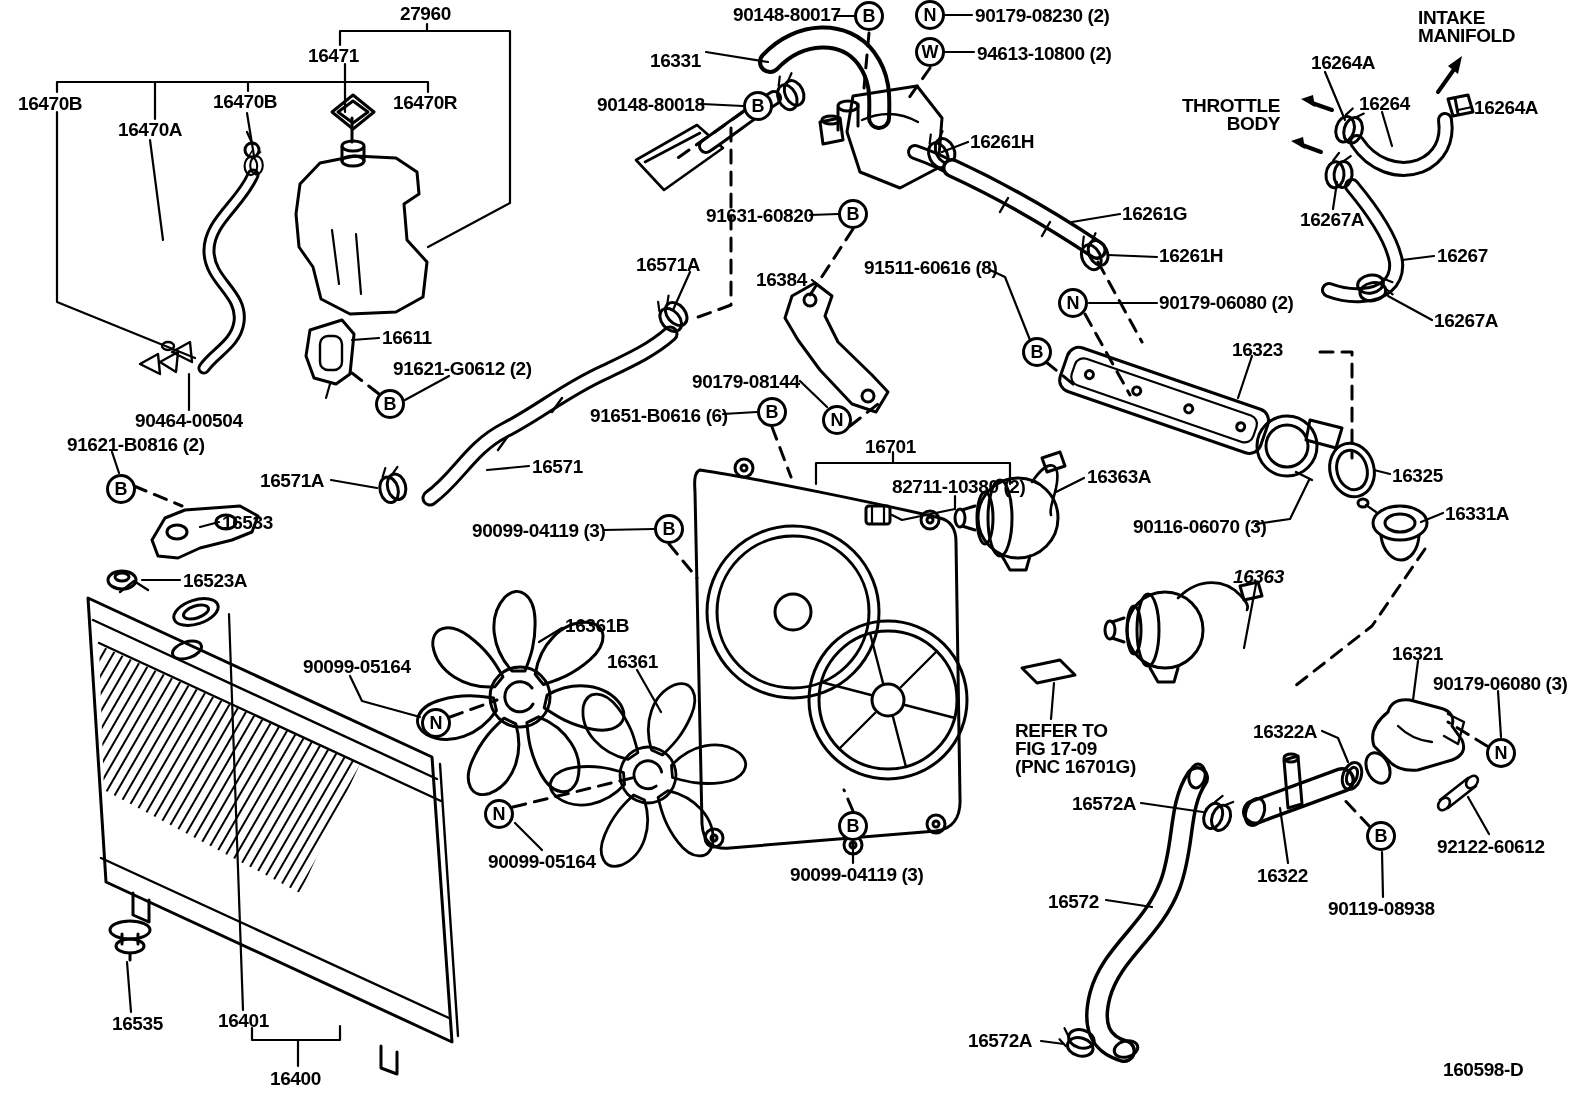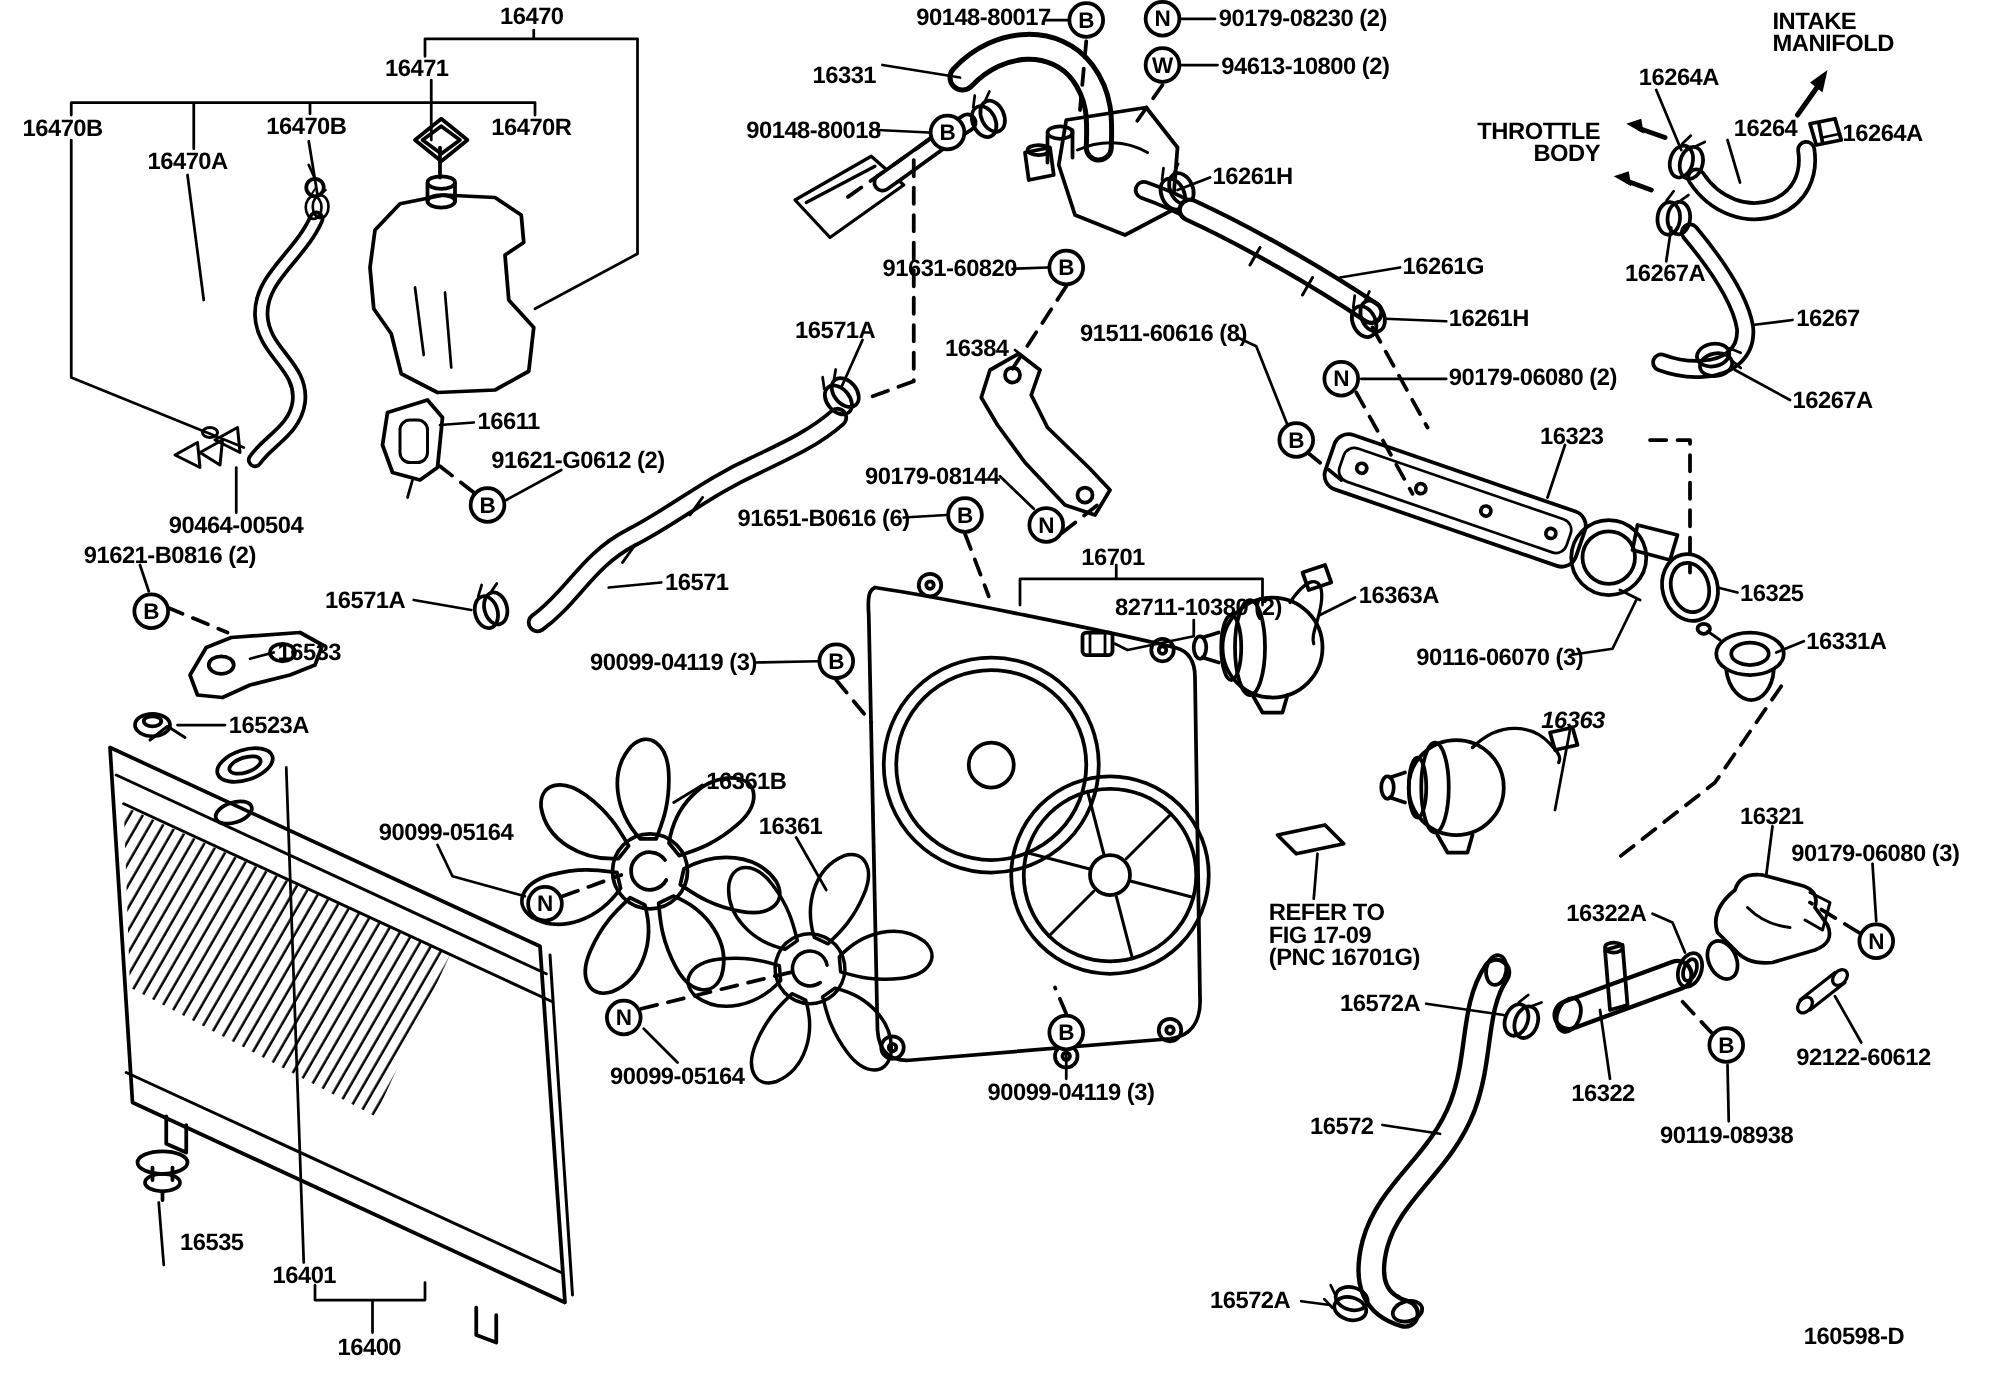--- a/index.html
+++ b/index.html
@@ -295,21 +295,21 @@
       <path d="M743,112 L672,162 M731,128 L731,305 M731,305 L690,320"></path>
       <path d="M853,229 L810,295 M1046,362 L1078,388 M1085,314 L1130,395 M1098,262 L1142,342"></path>
       <path d="M1320,352 L1352,352 L1352,458"></path>
       <path d="M379,394 L352,373 M134,486 L182,506 M772,427 L791,477 M850,426 L878,404"></path>
       <path d="M669,544 L697,578 M450,717 L497,700 M513,807 L636,777 M853,811 L844,790"></path>
       <path d="M1370,827 L1340,795 M1487,746 L1448,722"></path>
       <path d="M1425,549 L1372,626 L1295,686"></path>
     </g>
   </g>
 </svg>
-<div class="part-label" style="left: 400px; top: 5px;">16470</div>
+<div class="part-label" style="left: 400px; top: 5px;">27960</div>
     <div class="part-label" style="left: 308px; top: 47px;">16471</div>
     <div class="part-label" style="left: 18px; top: 95px;">16470B</div>
     <div class="part-label" style="left: 213px; top: 93px;">16470B</div>
     <div class="part-label" style="left: 393px; top: 94px;">16470R</div>
     <div class="part-label" style="left: 118px; top: 121px;">16470A</div>
     <div class="part-label" style="left: 733px; top: 6px;">90148-80017</div>
     <div class="part-label" style="left: 975px; top: 7px;">90179-08230 (2)</div>
     <div class="part-label" style="left: 977px; top: 45px;">94613-10800 (2)</div>
     <div class="part-label" style="left: 650px; top: 52px;">16331</div>
     <div class="part-label" style="left: 597px; top: 96px;">90148-80018</div>
@@ -320,21 +320,21 @@
     <div class="part-label" style="left: 864px; top: 259px;">91511-60616 (8)</div>
     <div class="part-label" style="left: 1122px; top: 205px;">16261G</div>
     <div class="part-label" style="left: 1159px; top: 247px;">16261H</div>
     <div class="part-label" style="left: 1159px; top: 294px;">90179-06080 (2)</div>
     <div class="part-label" style="left: 1232px; top: 341px;">16323</div>
     <div class="part-label" style="right: 312px; text-align: right; top: 97px;">THROTTLE
 BODY</div>
     <div class="part-label" style="left: 1418px; top: 9px;">INTAKE
 MANIFOLD</div>
     <div class="part-label" style="left: 1311px; top: 54px;">16264A</div>
-    <div class="part-label" style="left: 1359px; top: 95px; margin-left: 28px;">16264</div>
+    <div class="part-label" style="left: 1359px; top: 95px;">16264</div>
     <div class="part-label" style="left: 1474px; top: 99px;">16264A</div>
     <div class="part-label" style="left: 1300px; top: 211px;">16267A</div>
     <div class="part-label" style="left: 1437px; top: 247px;">16267</div>
     <div class="part-label" style="left: 1434px; top: 312px;">16267A</div>
     <div class="part-label" style="left: 382px; top: 329px;">16611</div>
     <div class="part-label" style="left: 393px; top: 360px;">91621-G0612 (2)</div>
     <div class="part-label" style="left: 135px; top: 412px;">90464-00504</div>
     <div class="part-label" style="left: 67px; top: 436px;">91621-B0816 (2)</div>
     <div class="part-label" style="left: 222px; top: 514px;">16533</div>
     <div class="part-label" style="left: 183px; top: 572px;">16523A</div>
@@ -359,21 +359,21 @@
     <div class="part-label" style="left: 1015px; top: 722px;">REFER TO
 FIG 17-09
 (PNC 16701G)</div>
     <div class="part-label" style="left: 1072px; top: 795px;">16572A</div>
     <div class="part-label" style="left: 1437px; top: 838px;">92122-60612</div>
     <div class="part-label" style="left: 1257px; top: 867px;">16322</div>
     <div class="part-label" style="left: 1328px; top: 900px;">90119-08938</div>
     <div class="part-label" style="left: 488px; top: 853px;">90099-05164</div>
     <div class="part-label" style="left: 790px; top: 866px;">90099-04119 (3)</div>
     <div class="part-label" style="left: 1048px; top: 893px;">16572</div>
-    <div class="part-label" style="left: 112px; top: 986px; margin-left: 32px;">16535</div>
+    <div class="part-label" style="left: 112px; top: 1015px;">16535</div>
     <div class="part-label" style="left: 218px; top: 1012px;">16401</div>
     <div class="part-label" style="left: 270px; top: 1070px;">16400</div>
     <div class="part-label" style="left: 968px; top: 1032px;">16572A</div>
     <div class="part-label" style="left: 1443px; top: 1061px;">160598-D</div>
     <div class="marker" style="left: 854px; top: 1px;">B</div>
     <div class="marker" style="left: 915px; top: 0px;">N</div>
     <div class="marker" style="left: 915px; top: 37px;">W</div>
     <div class="marker" style="left: 743px; top: 91px;">B</div>
     <div class="marker" style="left: 838px; top: 199px;">B</div>
     <div class="marker" style="left: 1022px; top: 337px;">B</div>

